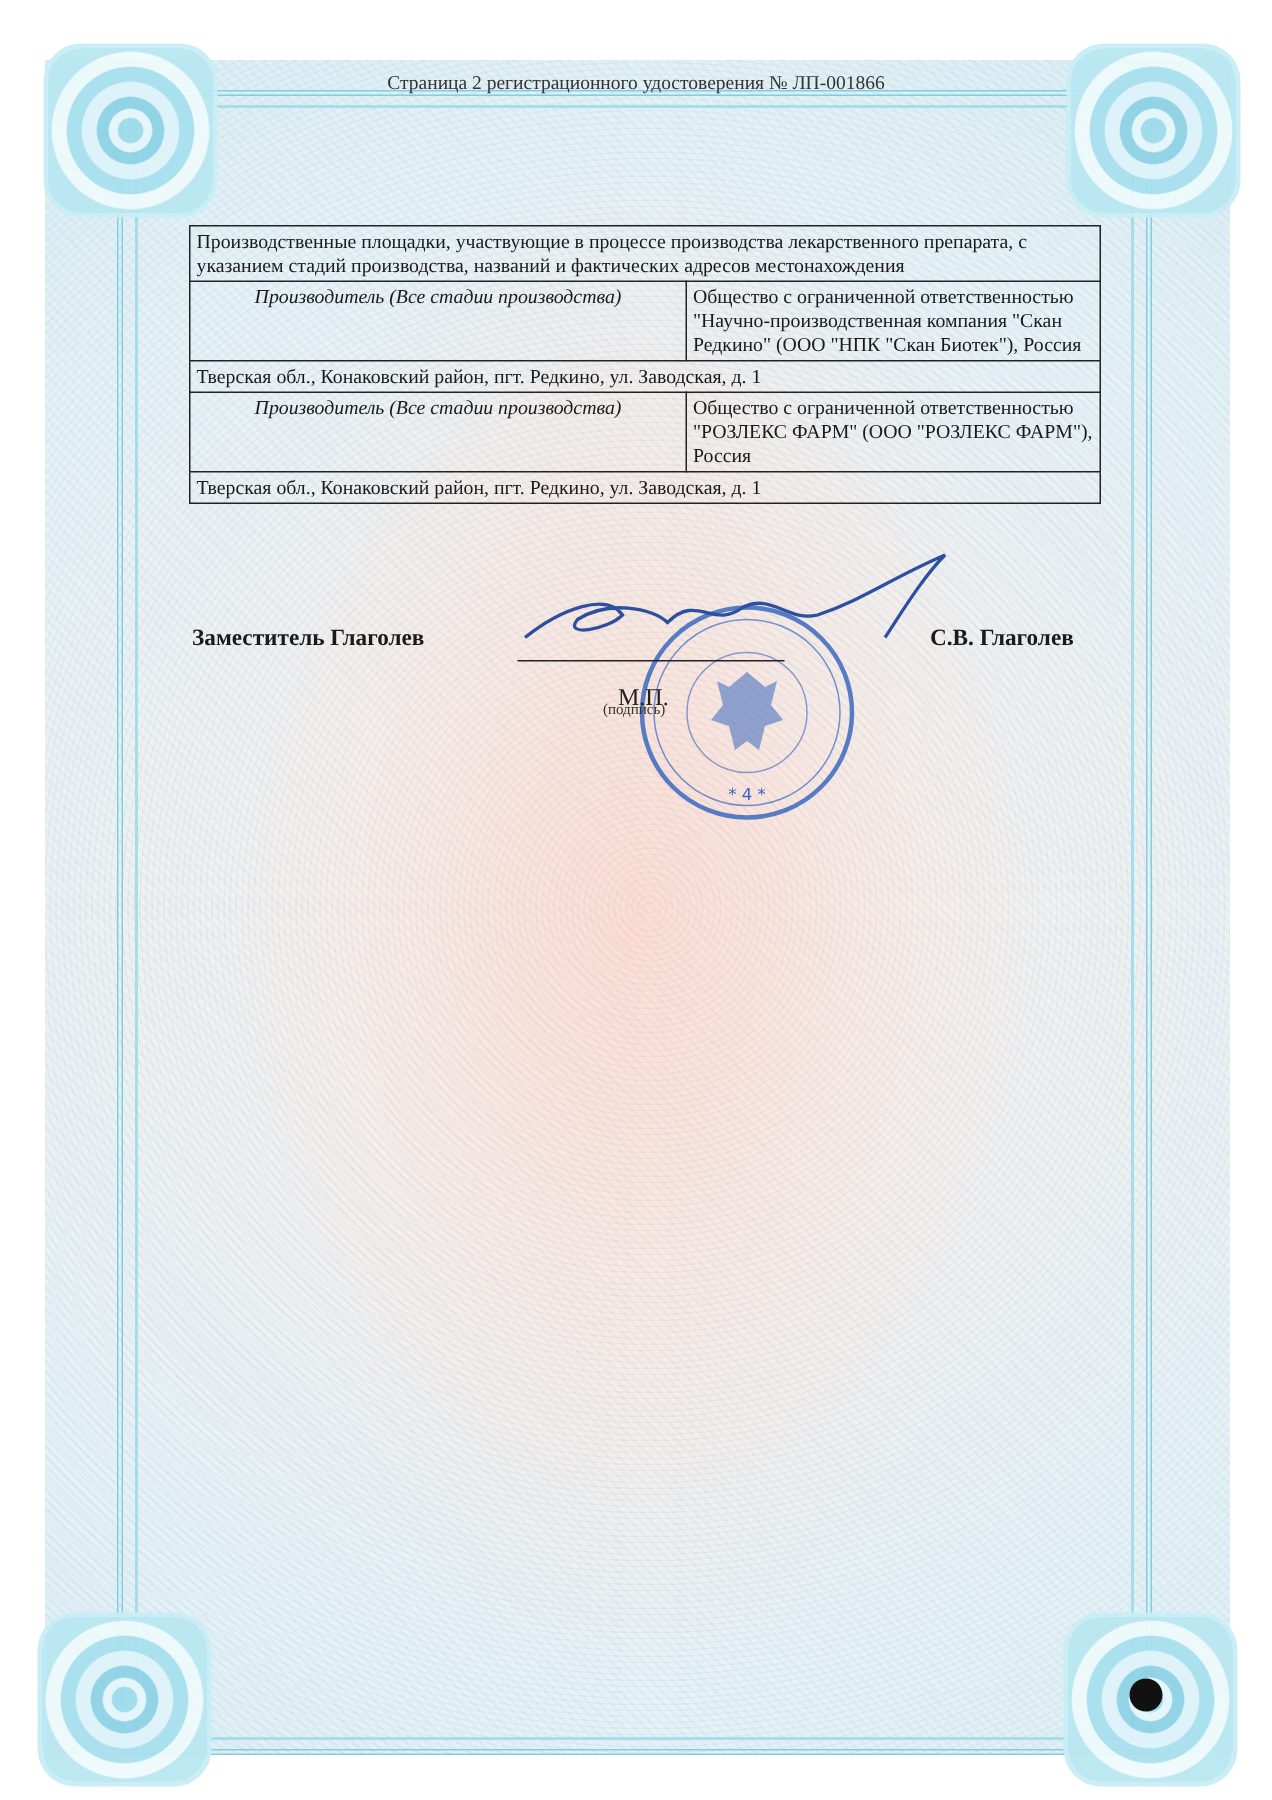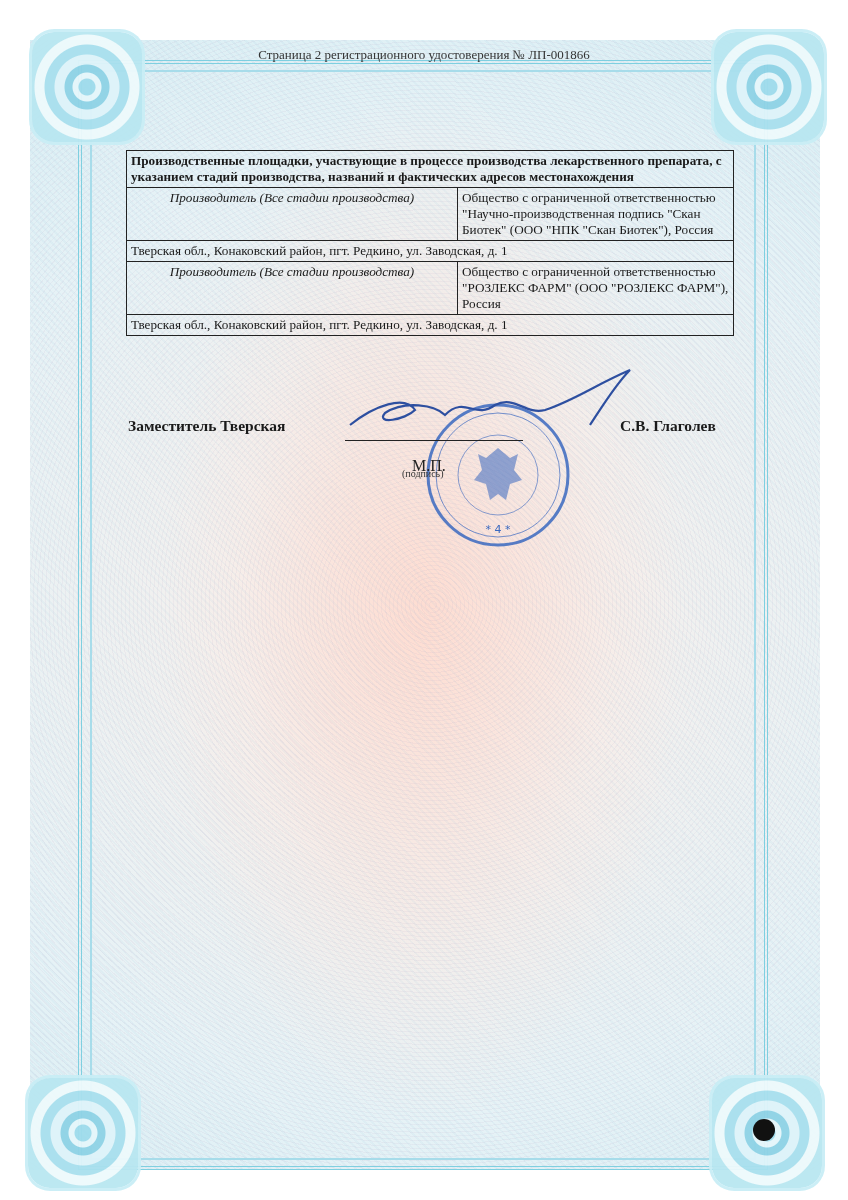--- a/index.html
+++ b/index.html
@@ -48,21 +48,21 @@
     position: absolute; top: 47px; left: 0; width: 848px; text-align: center;
     font-size: 13px; color: #333;
   }
   table.sites {
     position: absolute; left: 126px; top: 150px; width: 608px;
     border-collapse: collapse; font-size: 13.2px; line-height: 16px;
   }
   table.sites td {
     border: 1.3px solid #222; padding: 2px 4px; vertical-align: top;
   }
-  .hdr { font-weight: bold; }
+  .hdr { font-weight: normal; }
   .role { font-style: italic; width: 322px; text-align: center; }
   .sign-title {
     position: absolute; left: 128px; top: 417px; font-size: 15.5px; font-weight: bold;
   }
   .sign-name {
     position: absolute; left: 620px; top: 417px; font-size: 15.5px; font-weight: bold;
   }
   .sign-line {
     position: absolute; left: 345px; top: 440px; width: 178px; border-top: 1px solid #222;
   }
@@ -89,21 +89,21 @@
 
 <div class="page-header">Страница 2 регистрационного удостоверения № ЛП-001866</div>
 
 <table class="sites">
   <tbody>
       <tr>
     <td colspan="2" class="hdr">Производственные площадки, участвующие в процессе производства лекарственного препарата, с указанием стадий производства, названий и фактических адресов местонахождения</td>
   </tr>
   <tr>
     <td class="role">Производитель (Все стадии производства)</td>
-    <td>Общество с ограниченной ответственностью "Научно-производственная подпись "Скан Биотек" (ООО "НПК "Скан Биотек"), Россия</td>
+    <td>Общество с ограниченной ответственностью "Научно-производственная компания "Скан Редкино" (ООО "НПК "Скан Биотек"), Россия</td>
   </tr>
   <tr>
     <td colspan="2">Тверская обл., Конаковский район, пгт. Редкино, ул. Заводская, д. 1</td>
   </tr>
   <tr>
     <td class="role">Производитель (Все стадии производства)</td>
     <td>Общество с ограниченной ответственностью "РОЗЛЕКС ФАРМ" (ООО "РОЗЛЕКС ФАРМ"), Россия</td>
   </tr>
   <tr>
     <td colspan="2">Тверская обл., Конаковский район, пгт. Редкино, ул. Заводская, д. 1</td>
@@ -116,17 +116,17 @@
   <circle cx="80" cy="75" r="62" fill="none" stroke="#3a68c0" stroke-width="1" opacity="0.7"></circle>
   <circle cx="80" cy="75" r="40" fill="none" stroke="#3a68c0" stroke-width="1" opacity="0.6"></circle>
   <path d="M80 48 L92 58 L100 54 L96 70 L104 80 L92 84 L88 100 L80 94 L72 100 L68 84 L56 80 L64 70 L60 54 L68 58 Z" fill="#3a68c0" opacity="0.55"></path>
   <text x="80" y="133" text-anchor="middle" font-size="11" fill="#3a68c0" font-family="DejaVu Sans, sans-serif">* 4 *</text>
 </svg>
 
 <svg class="signature" viewBox="0 0 300 80">
   <path d="M5 60 C30 40, 60 30, 70 45 C60 55, 30 60, 40 48 C60 35, 90 40, 100 50 C120 30, 130 55, 150 40 C170 30, 180 50, 200 45 C230 35, 250 20, 285 5 C270 20, 255 45, 245 60" fill="none" stroke="#2d4fa0" stroke-width="2.2"></path>
 </svg>
 
-<div class="sign-title">Заместитель Тверская</div>
+<div class="sign-title">Заместитель Глаголев</div>
 <div class="sign-line"></div>
 <div class="sign-caption">(подпись)</div>
 <div class="mp-label">М.П.</div>
 <div class="sign-name">С.В. Глаголев</div>
 
 </body></html>

